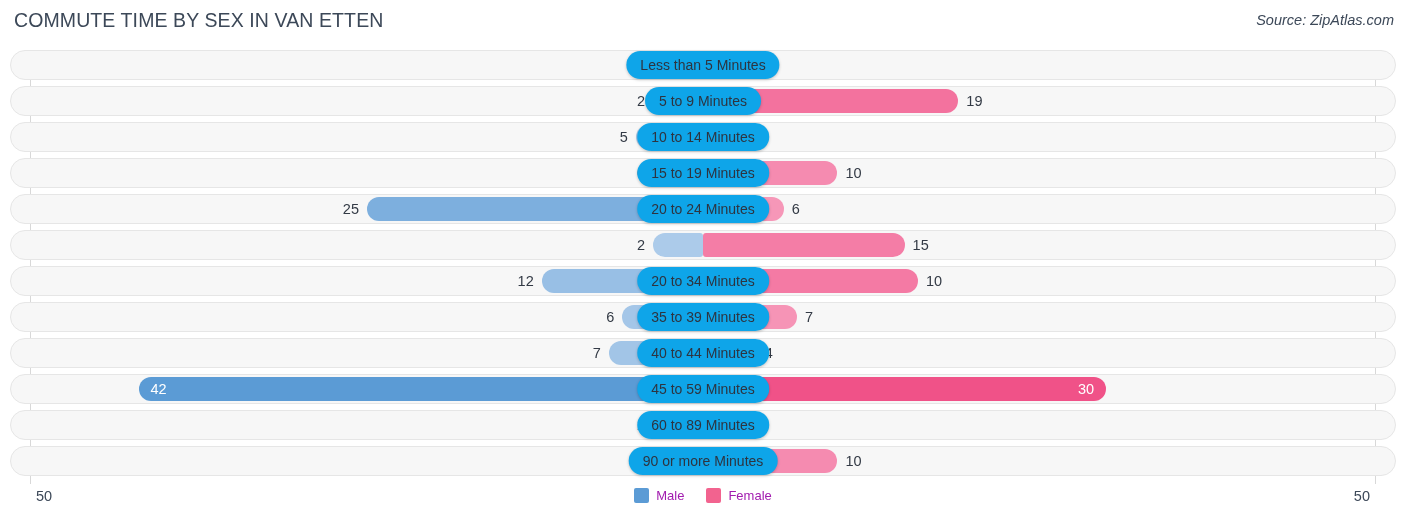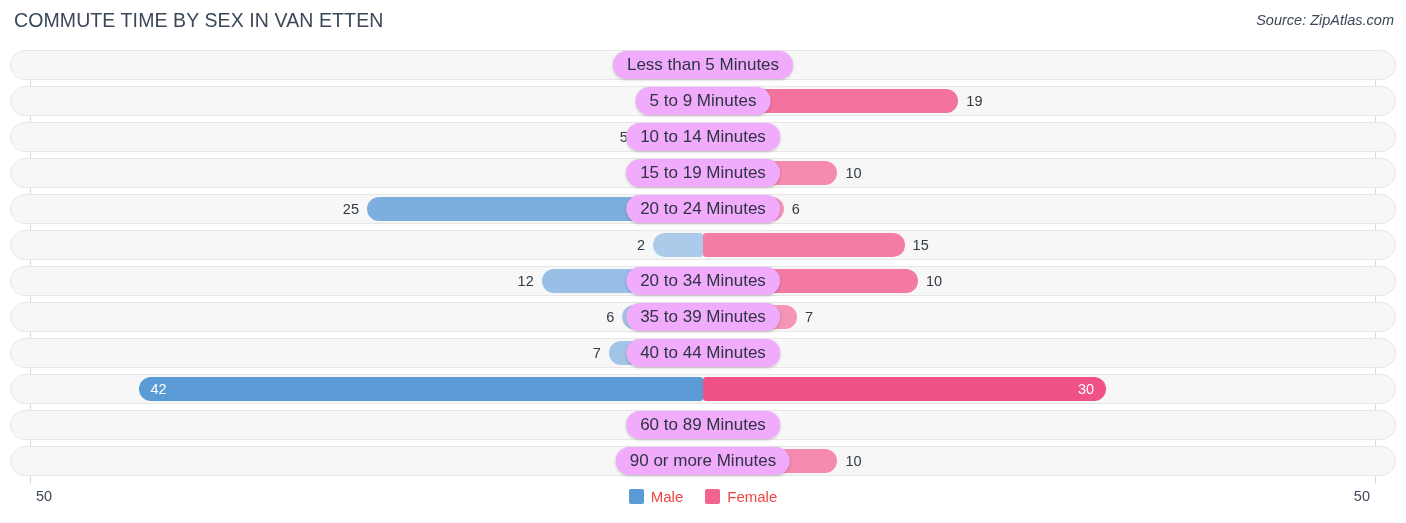--- a/index.html
+++ b/index.html
@@ -106,24 +106,24 @@
   .valnum.inside {
     color: #ffffff;
     z-index: 5;
   }
 
   .catpill {
     position: absolute;
     top: 1px;
     height: 28px;
     line-height: 28px;
-    background: #f0abfc;
+    background: #0ea5e9;
     border-radius: 14px;
     box-shadow: 0 1px 3px rgba(0,0,0,0.22);
-    font-size: 17px;
+    font-size: 14px;
     color: #2e3440;
     text-align: center;
     white-space: nowrap;
     padding: 0 14px;
     z-index: 6;
     transform: translateX(-50%);
   }
 
   
   .footer {
@@ -154,22 +154,22 @@
     display: flex;
     align-items: center;
     gap: 7px;
   }
   .legend-swatch {
     width: 15px; height: 15px;
     border-radius: 2px;
     display: inline-block;
   }
   .legend-text {
-    font-size: 15px;
-    color: #ef4444;
+    font-size: 13px;
+    color: #a21caf;
   }
 </style>
 </head>
 <body>
 
 <div class="page">
 
   <div class="header">
     <div class="chart-title">COMMUTE TIME BY SEX IN VAN ETTEN</div>
     <div class="chart-source">Source: ZipAtlas.com</div>
@@ -248,20 +248,21 @@
         <div class="valnum left" style="left: 532.92px; width: 58px;">7</div>
         <div class="valnum right" style="left: 754.76px; width: 58px;">4</div>
         <div class="catpill" style="left: 693px;">40 to 44 Minutes</div>
       </div>
       <div class="row" style="top: 324px;">
         <div class="track"></div>
         <div class="bar male" style="left: 128.52px; width: 564.48px; background: rgb(91, 155, 213);"></div>
         <div class="bar female" style="left: 693px; width: 403.2px; background: rgb(240, 82, 136);"></div>
         <div class="valnum left inside" style="left: 140.52px; width: 60px; text-align: left;">42</div>
         <div class="valnum right inside" style="left: 1026.2px; width: 58px; text-align: right;">30</div>
+        <div class="catpill" style="left: 693px;">45 to 59 Minutes</div>
       </div>
       <div class="row" style="top: 360px;">
         <div class="track"></div>
         <div class="bar male" style="left: 643px; width: 50px; background: rgb(172, 203, 234);"></div>
         <div class="bar female" style="left: 693px; width: 50px; background: rgb(248, 168, 196);"></div>
         <div class="valnum left" style="left: 577px; width: 58px;">2</div>
         <div class="valnum right" style="left: 751px; width: 58px;">0</div>
         <div class="catpill" style="left: 693px;">60 to 89 Minutes</div>
       </div>
       <div class="row" style="top: 396px;">

